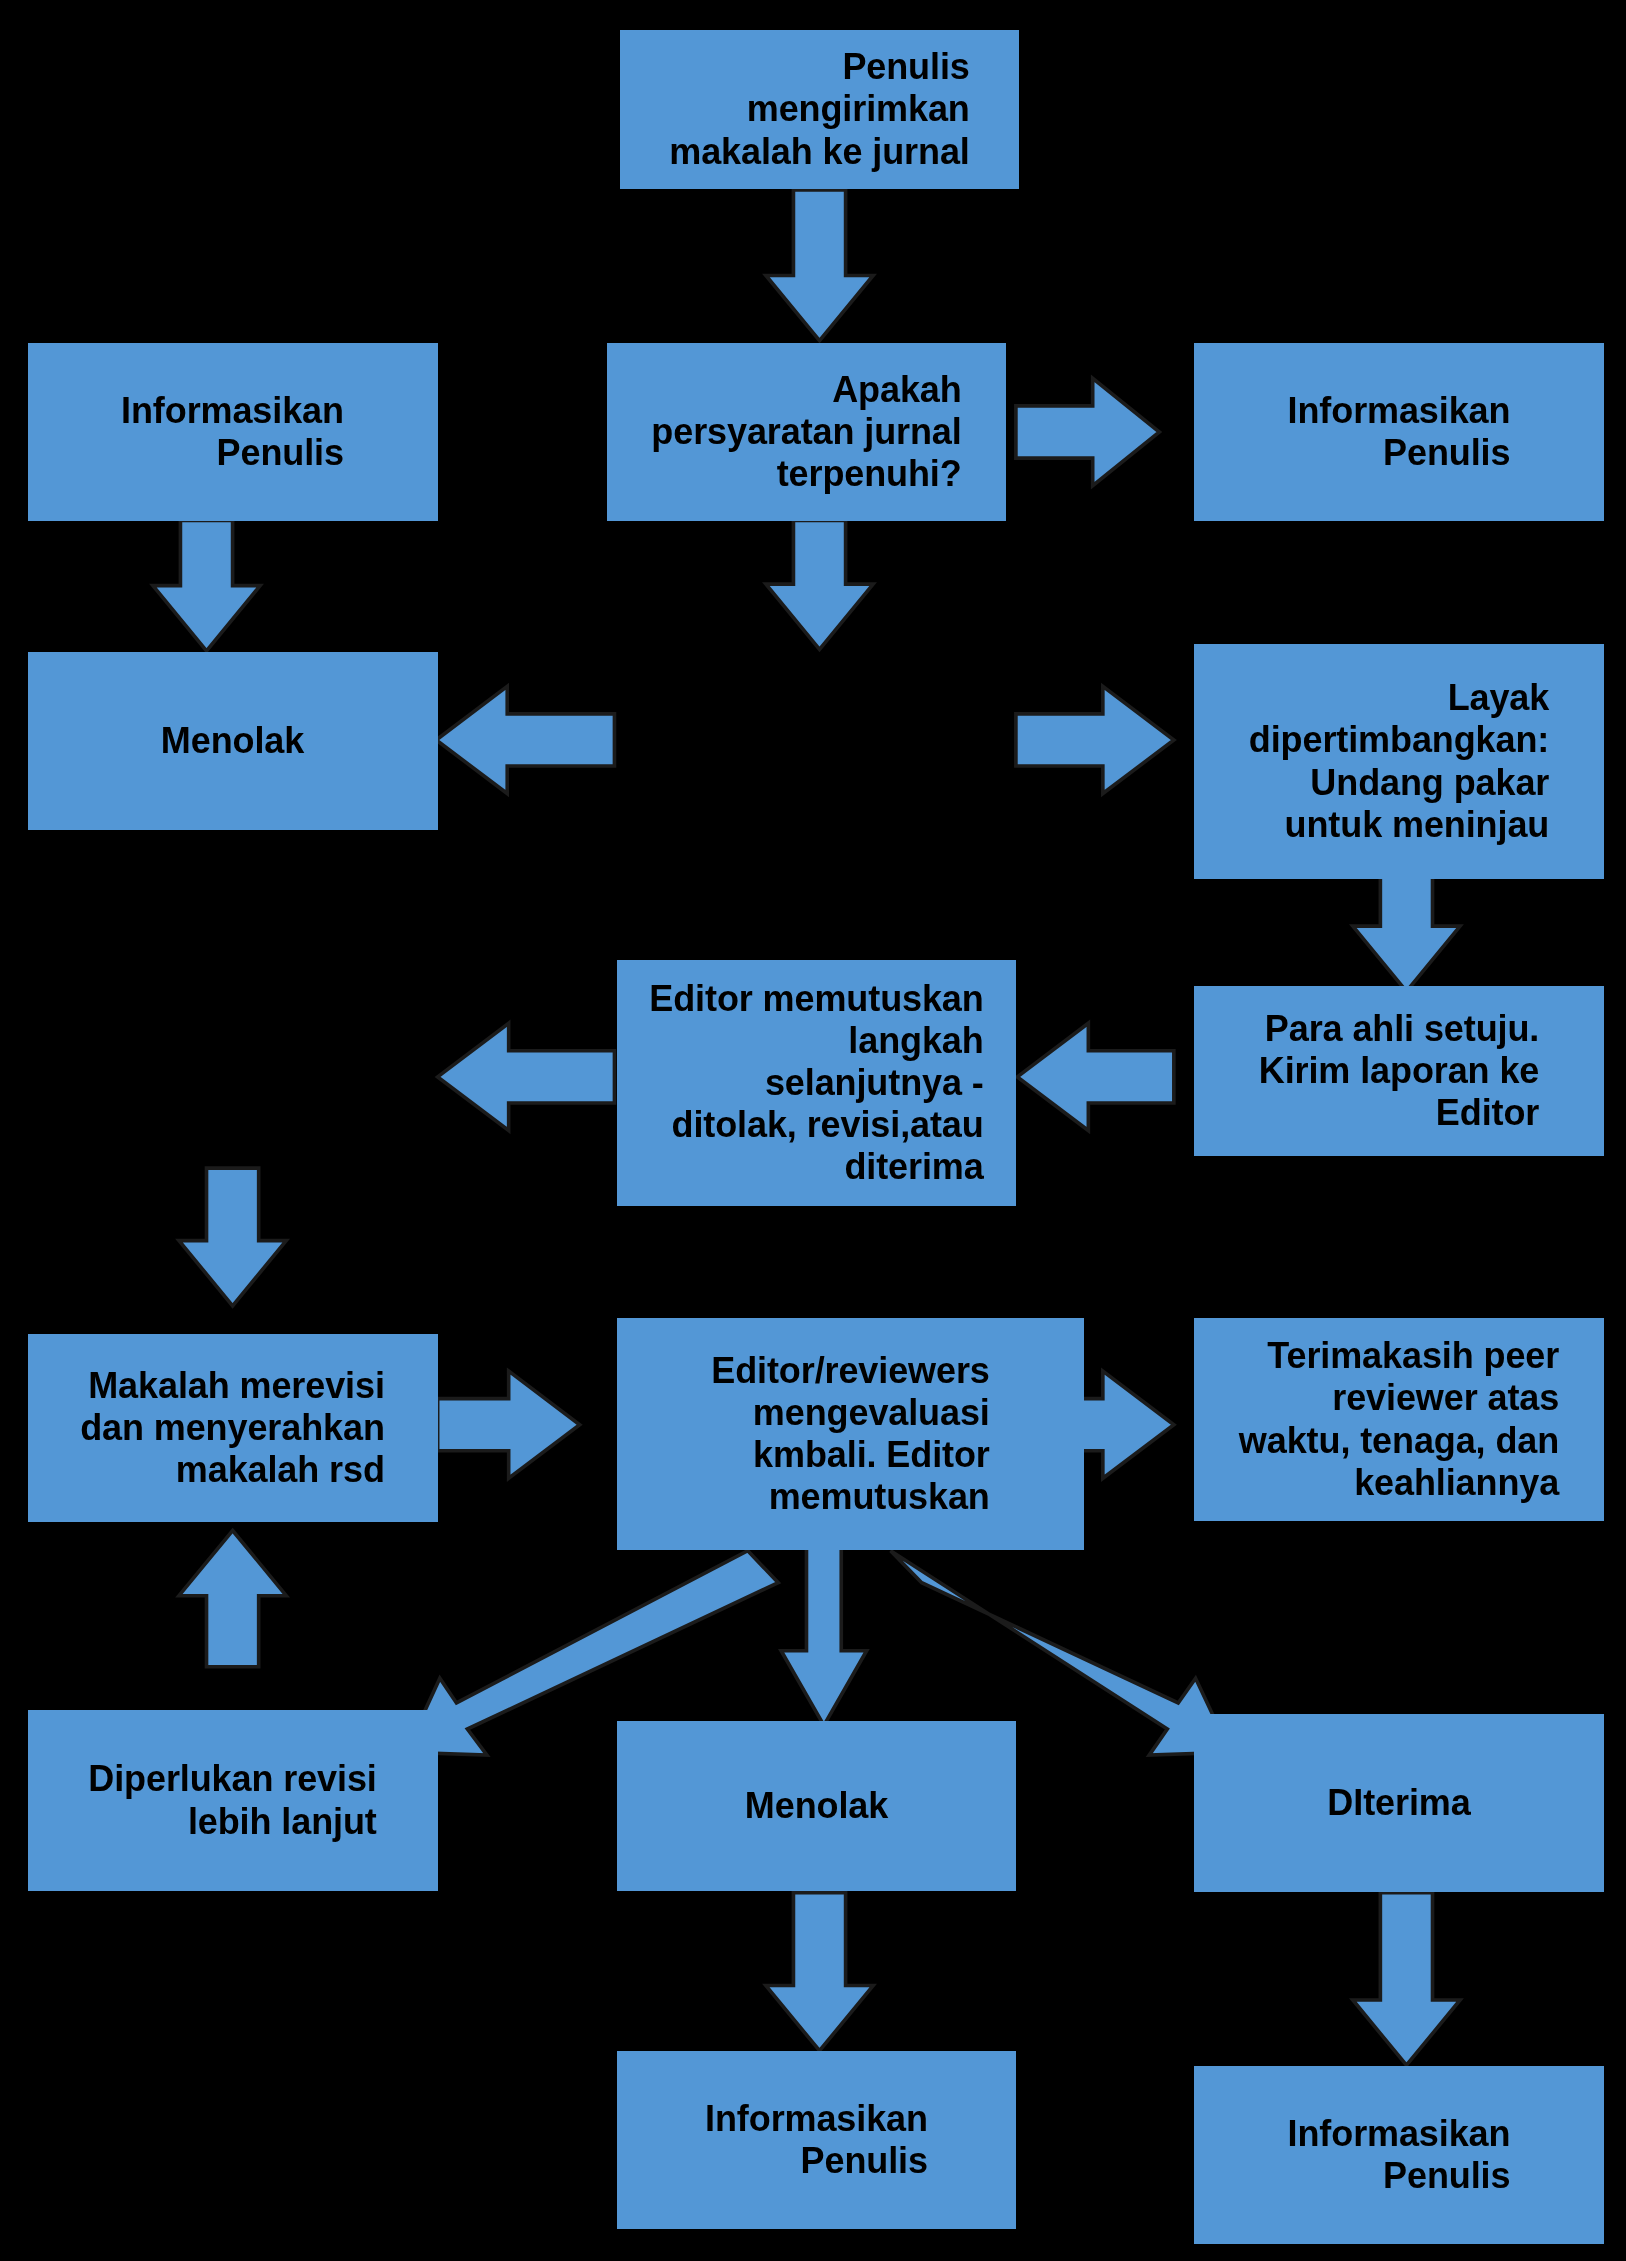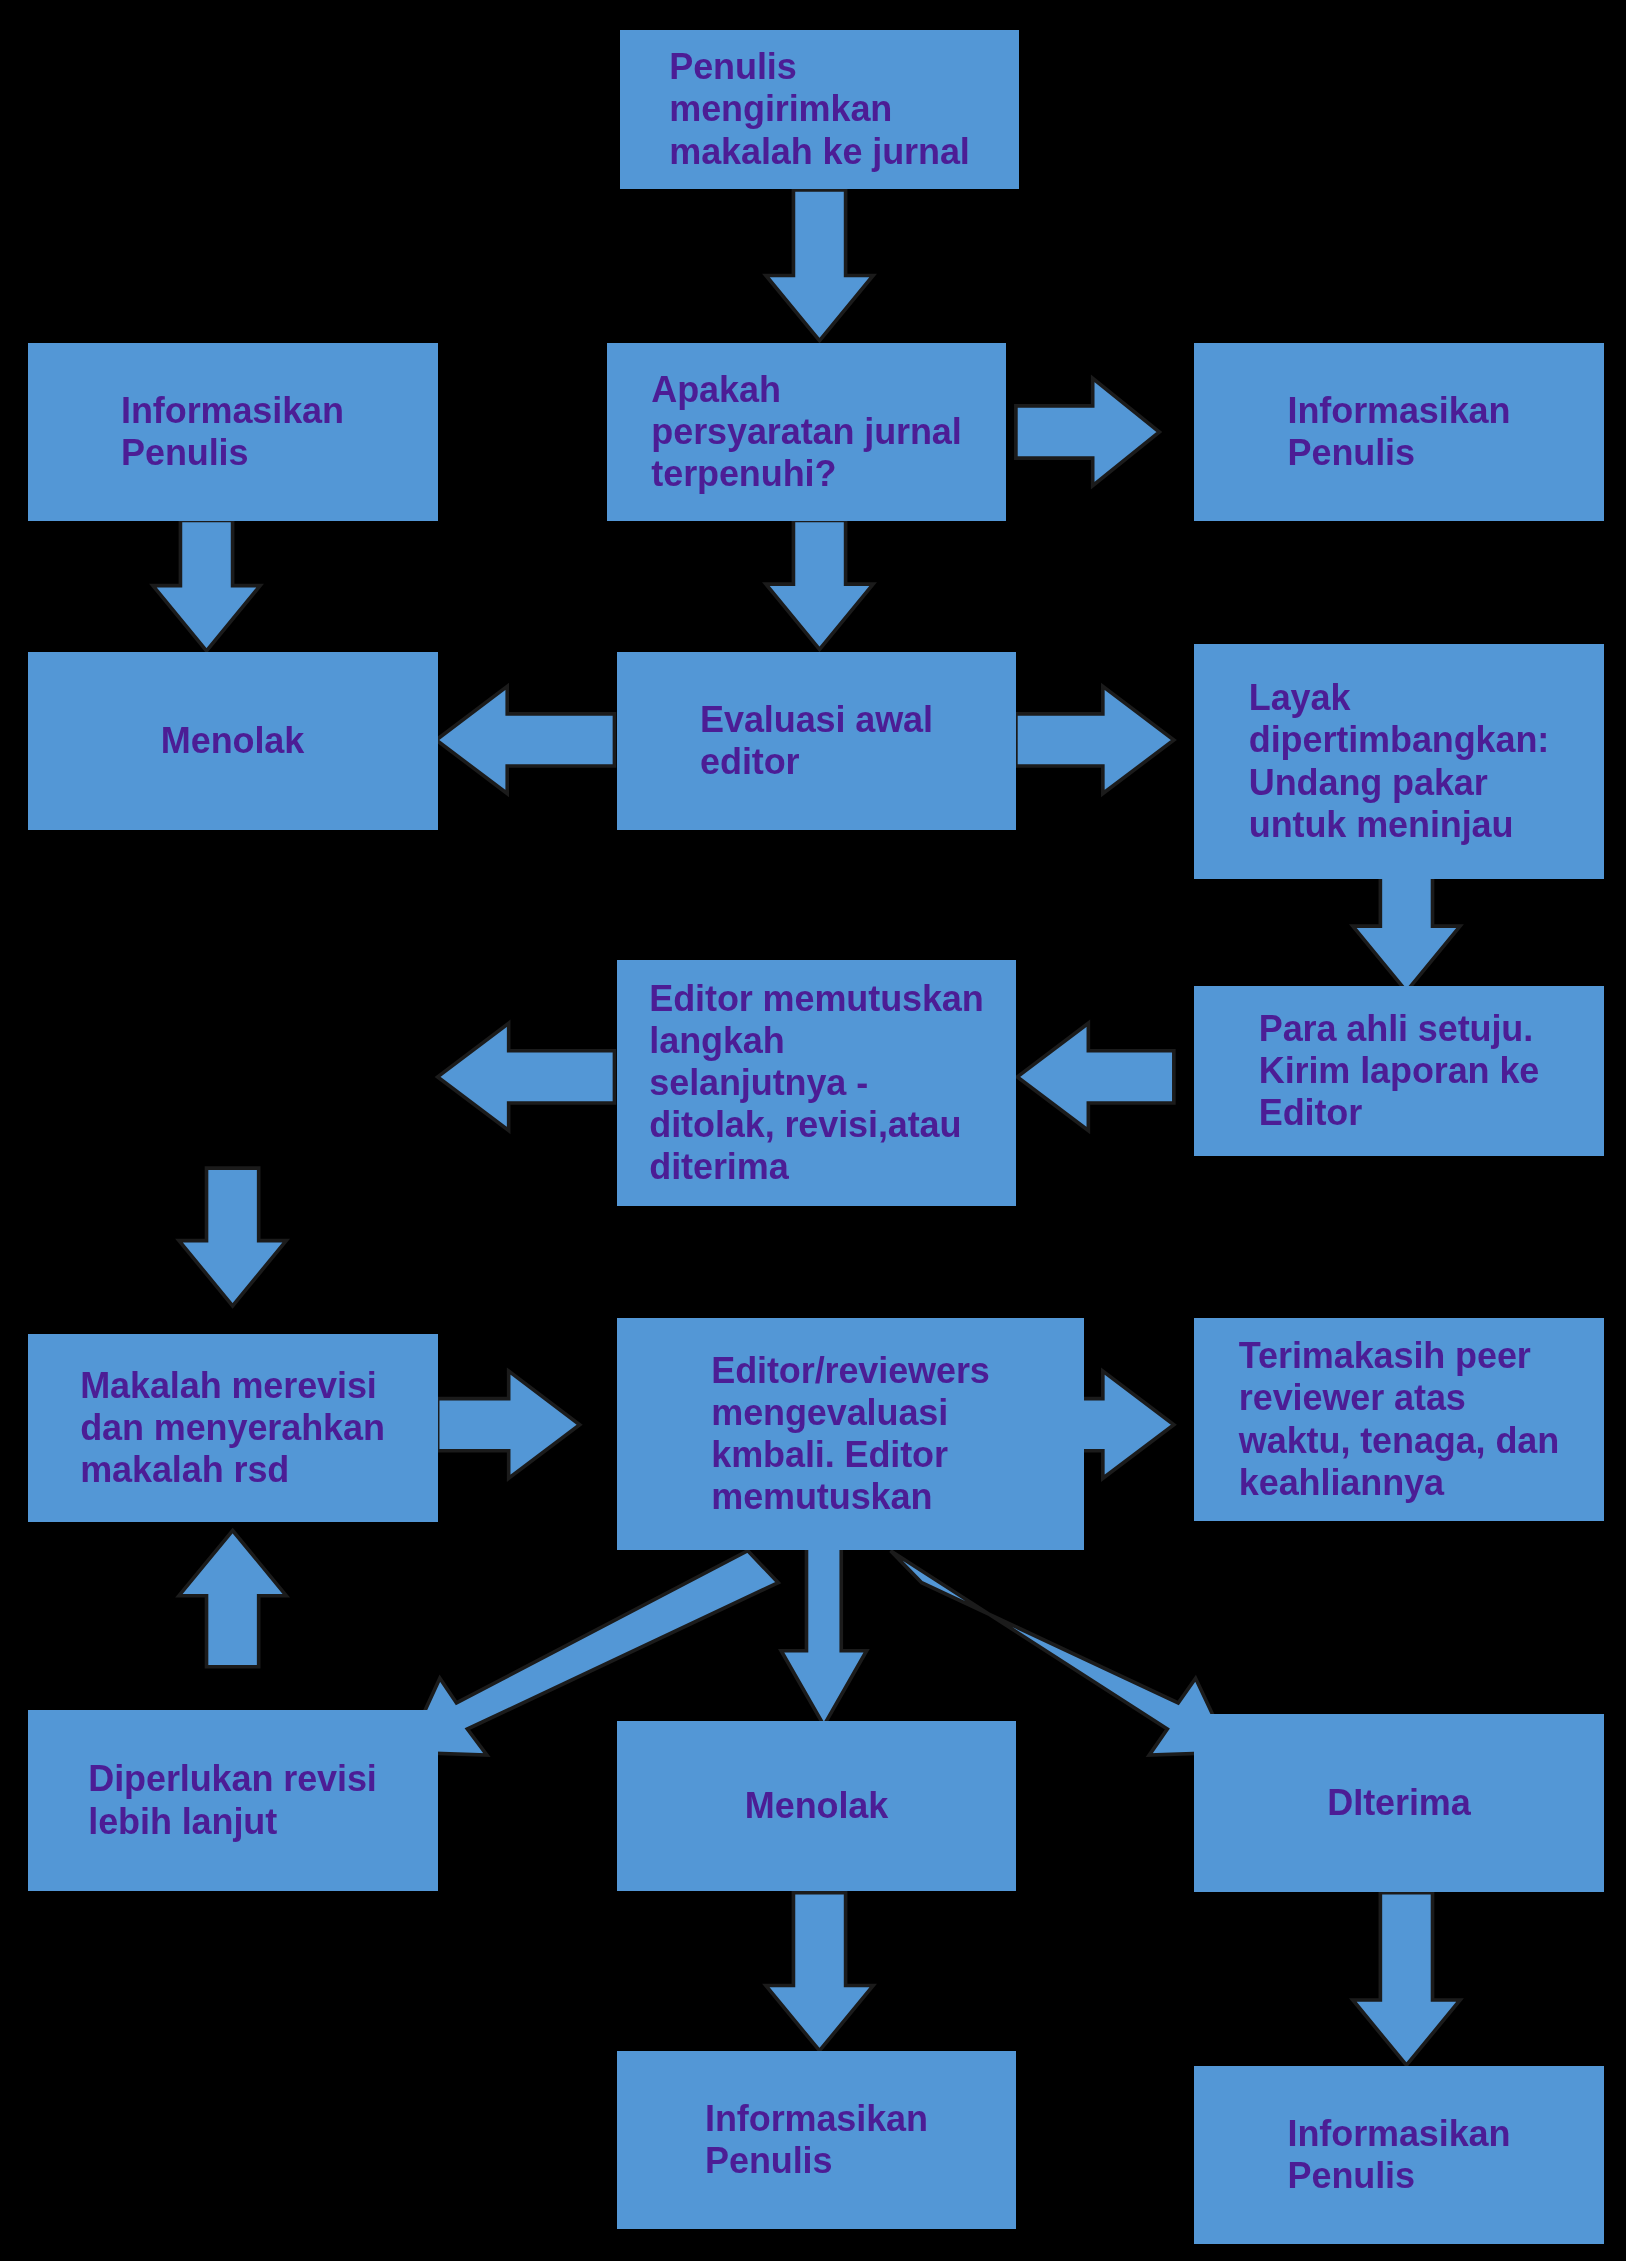--- a/index.html
+++ b/index.html
@@ -12,25 +12,25 @@
     width: 1626px;
     height: 2261px;
     background: #000000;
     overflow: hidden;
     font-family: "Liberation Sans", sans-serif;
   }
   .node {
     position: absolute;
     box-sizing: border-box;
     background: #5397d6;
-    color: #4c1d95;
+    color: #000000;
     font-weight: bold;
     font-size: 36px;
     line-height: 1.17;
-    text-align: left;
+    text-align: right;
     display: flex;
     align-items: center;
     justify-content: center;
     padding: 2.9px 7.2px;
     white-space: pre-line;
     letter-spacing: -0.1px;
     z-index: 3;
   }
   #arrow-layer {
     position: absolute;
@@ -100,22 +100,20 @@
 
   <div class="node" style="left:607px; top:343px; width:399px; height:178px;">Apakah
 persyaratan jurnal
 terpenuhi?</div>
 
   <div class="node" style="left:1194px; top:343px; width:410px; height:178px;">Informasikan
 Penulis</div>
 
   <div class="node" style="left:27.5px; top:652px; width:410px; height:178px;">Menolak</div>
 
-  <div class="node" style="left:617px; top:652px; width:399px; height:178px;">Evaluasi awal
-editor</div>
 
   <div class="node" style="left:1194px; top:644px; width:410px; height:235px;">Layak
 dipertimbangkan:
 Undang pakar
 untuk meninjau</div>
 
 
   <div class="node" style="left:617px; top:960px; width:399px; height:246px;">Editor memutuskan
 langkah
 selanjutnya -

